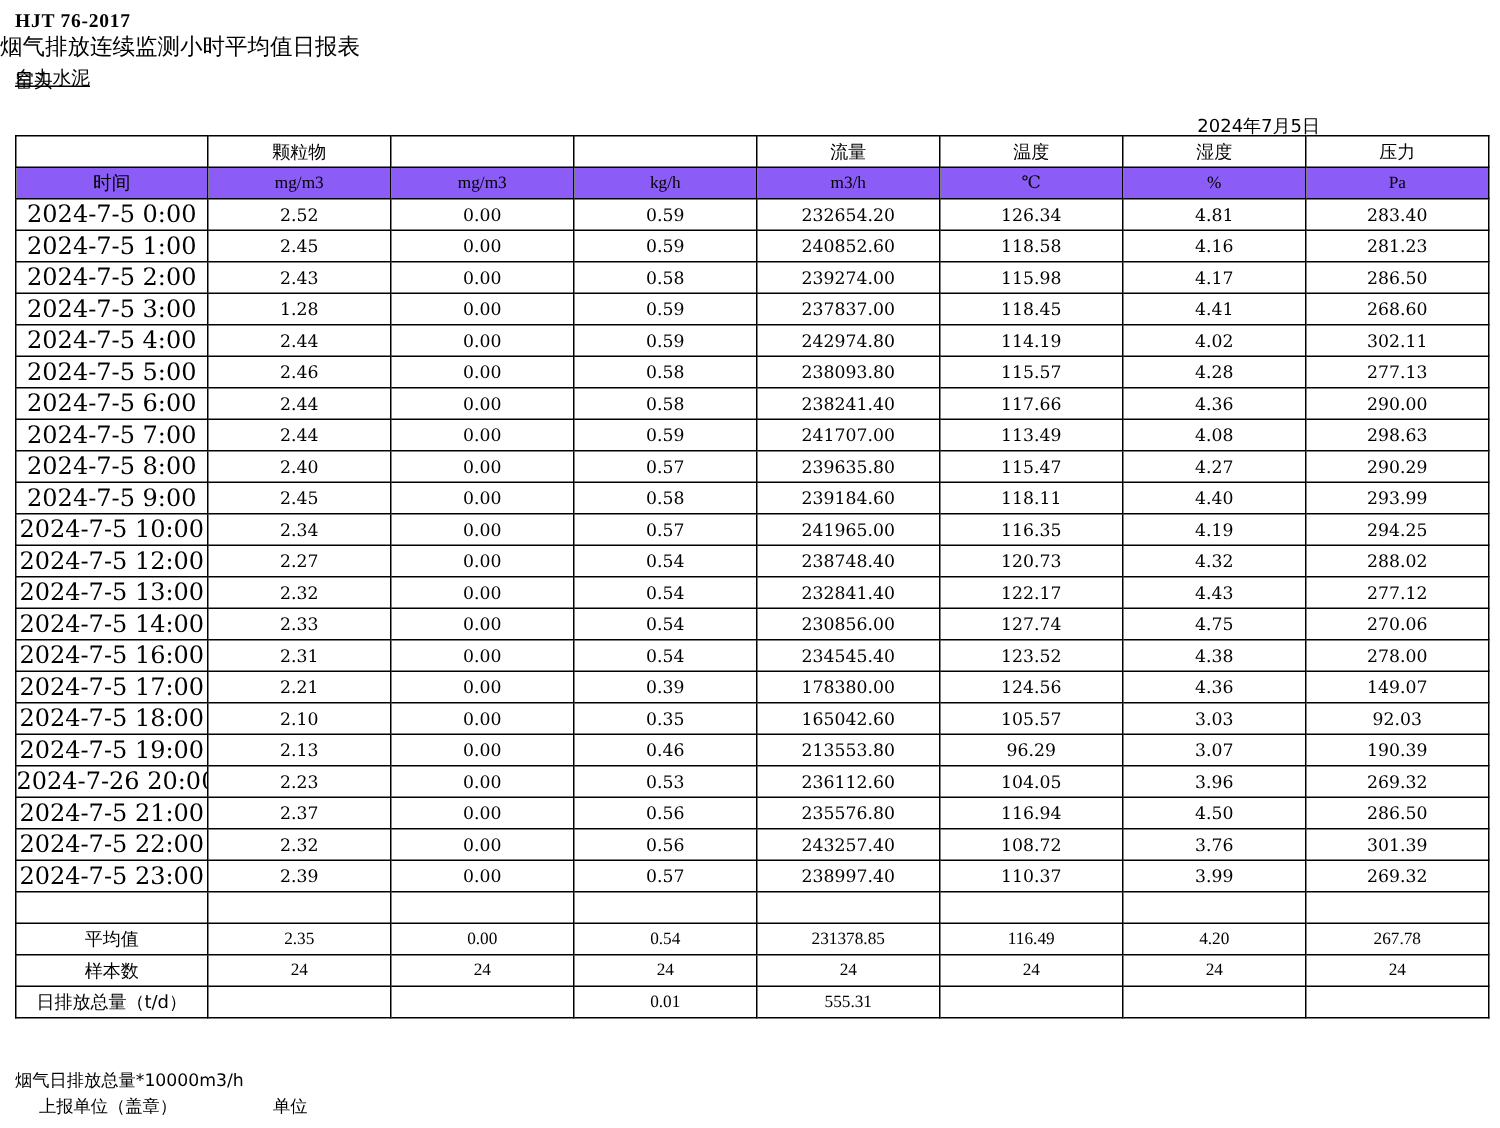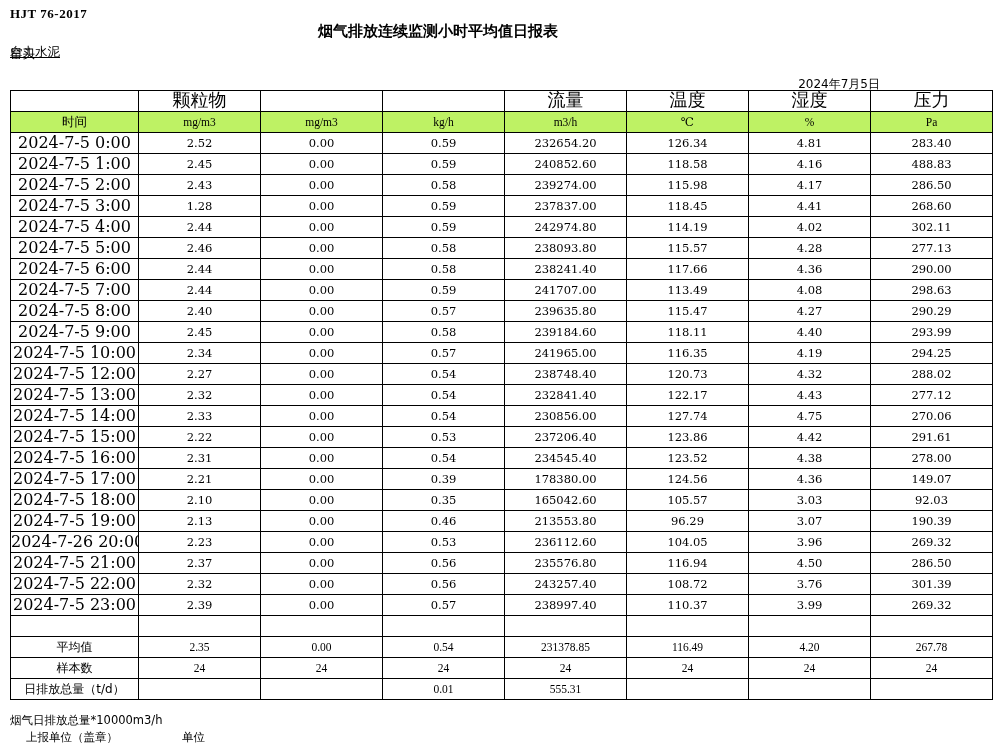--- a/index.html
+++ b/index.html
@@ -28,23 +28,22 @@
     top: 6px;
     font-size: 13px;
     font-weight: bold;
     letter-spacing: 0.5px;
   }
   .doc-title {
     position: absolute;
     left: 0;
     right: 16px;
     top: 22px;
-    text-align: center;
     font-size: 15px;
-    font-weight: bold;
+    font-weight: normal;
     font-family: "DejaVu Sans", "Liberation Sans", sans-serif;
   }
   .org-line {
     position: absolute;
     left: 10px;
     top: 44px;
     font-size: 12.5px;
     font-family: "DejaVu Sans", "Liberation Sans", sans-serif;
     text-decoration: underline;
   }
@@ -80,26 +79,26 @@
     line-height: 20px;
     font-weight: normal;
     white-space: nowrap;
     overflow: hidden;
   }
   .col-time { width: 128px; }
   .col-val { width: 122px; }
   .hdr-group td {
     height: 26px;
     line-height: 26px;
-    font-size: 18px;
-    font-family: Liberation Mono, monospace;
+    font-size: 12px;
+    font-family: Liberation Serif, serif;
     margin-left: 16px;
   }
   .hdr-units td {
-    background: #bef264;
+    background: #8b5cf6;
     height: 22px;
     line-height: 22px;
     font-size: 11.5px;
   }
   .hdr-units td.unit-time {
     font-size: 12.5px;
     font-family: "DejaVu Sans", "Liberation Sans", sans-serif;
   }
   .data-row td {
     font-size: 11.5px;
@@ -194,21 +193,21 @@
           <td>283.40</td>
         </tr>
       <tr class="data-row">
           <td class="tcell">2024-7-5 1:00</td>
           <td>2.45</td>
           <td>0.00</td>
           <td>0.59</td>
           <td>240852.60</td>
           <td>118.58</td>
           <td>4.16</td>
-          <td>488.83</td>
+          <td>281.23</td>
         </tr>
       <tr class="data-row">
           <td class="tcell">2024-7-5 2:00</td>
           <td>2.43</td>
           <td>0.00</td>
           <td>0.58</td>
           <td>239274.00</td>
           <td>115.98</td>
           <td>4.17</td>
           <td>286.50</td>
@@ -315,30 +314,20 @@
         </tr>
       <tr class="data-row">
           <td class="tcell">2024-7-5 14:00</td>
           <td>2.33</td>
           <td>0.00</td>
           <td>0.54</td>
           <td>230856.00</td>
           <td>127.74</td>
           <td>4.75</td>
           <td>270.06</td>
-        </tr>
-      <tr class="data-row">
-          <td class="tcell">2024-7-5 15:00</td>
-          <td>2.22</td>
-          <td>0.00</td>
-          <td>0.53</td>
-          <td>237206.40</td>
-          <td>123.86</td>
-          <td>4.42</td>
-          <td>291.61</td>
         </tr>
       <tr class="data-row">
           <td class="tcell">2024-7-5 16:00</td>
           <td>2.31</td>
           <td>0.00</td>
           <td>0.54</td>
           <td>234545.40</td>
           <td>123.52</td>
           <td>4.38</td>
           <td>278.00</td>

